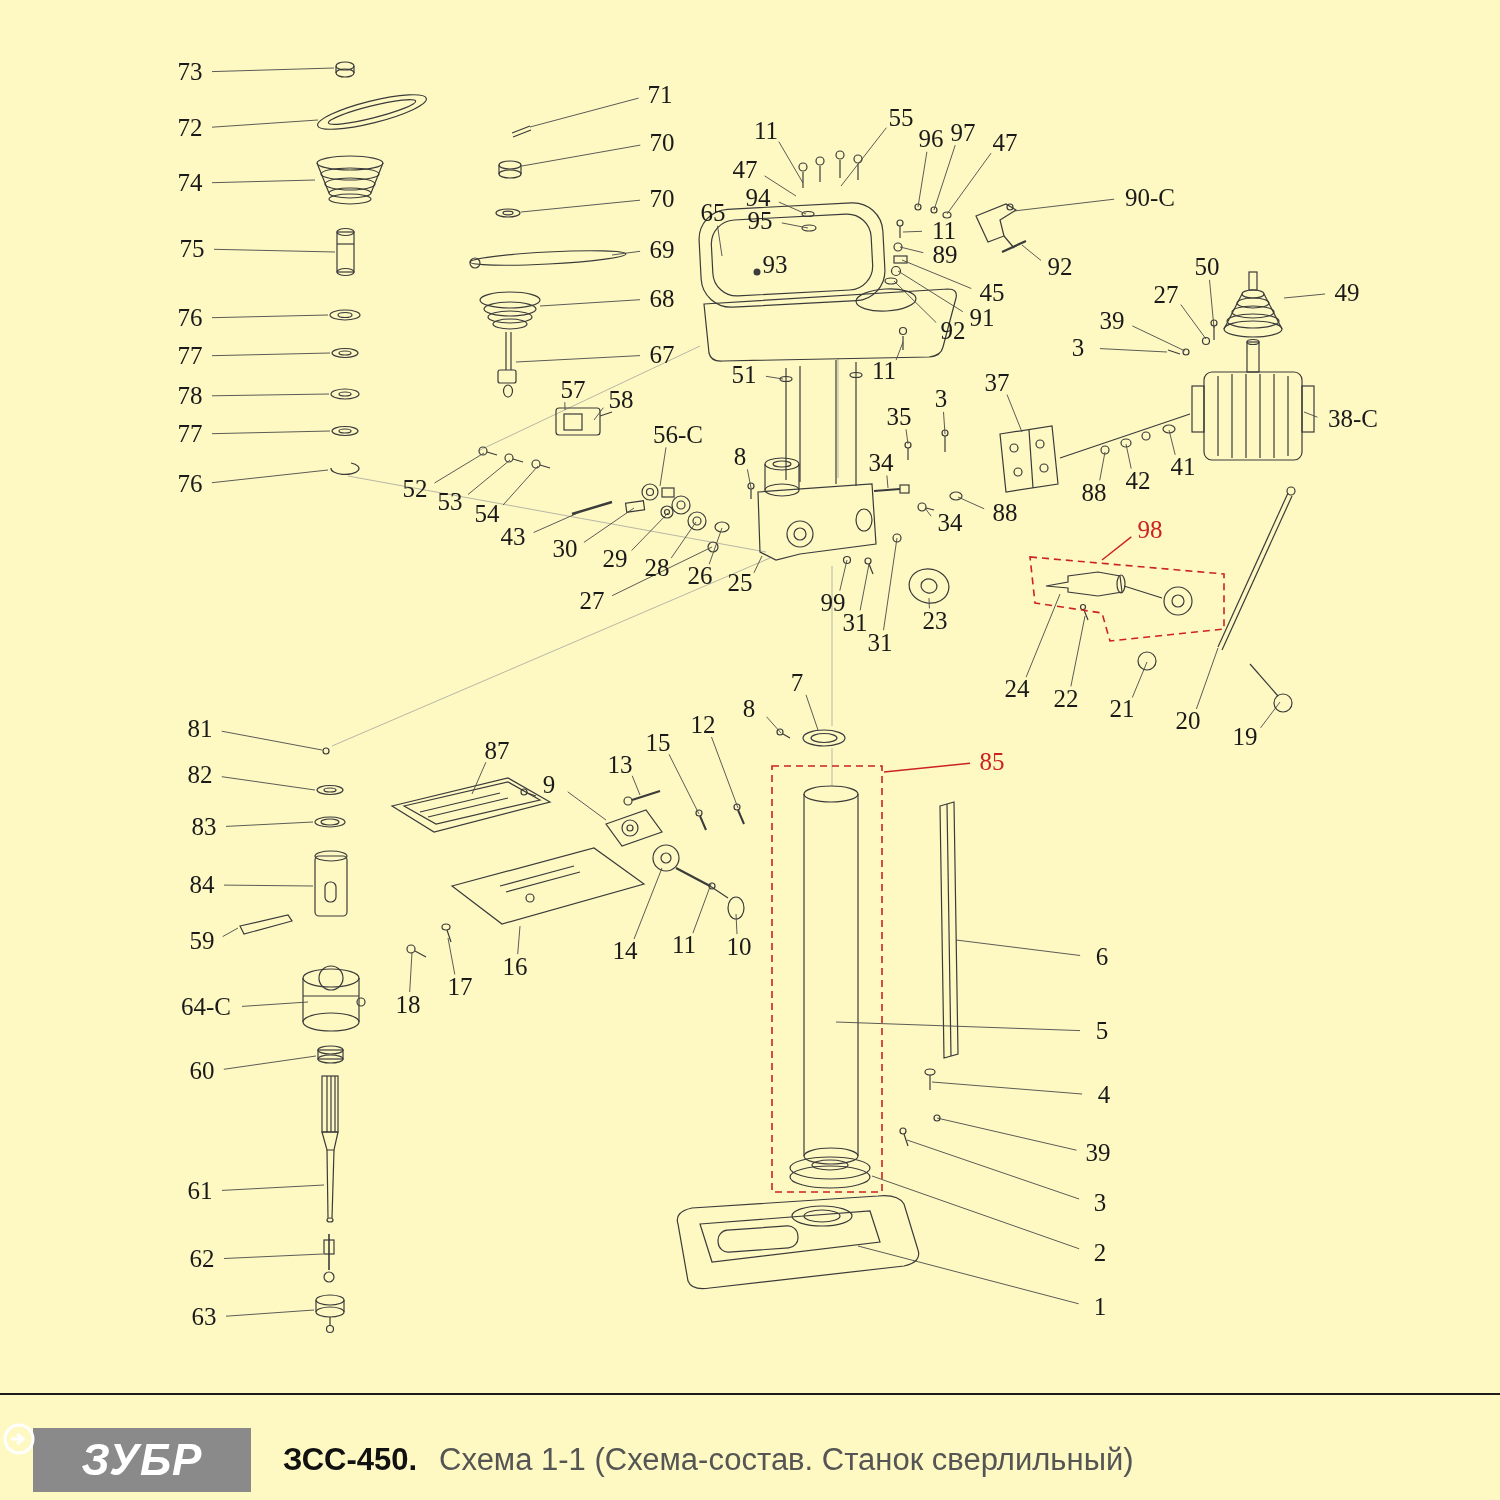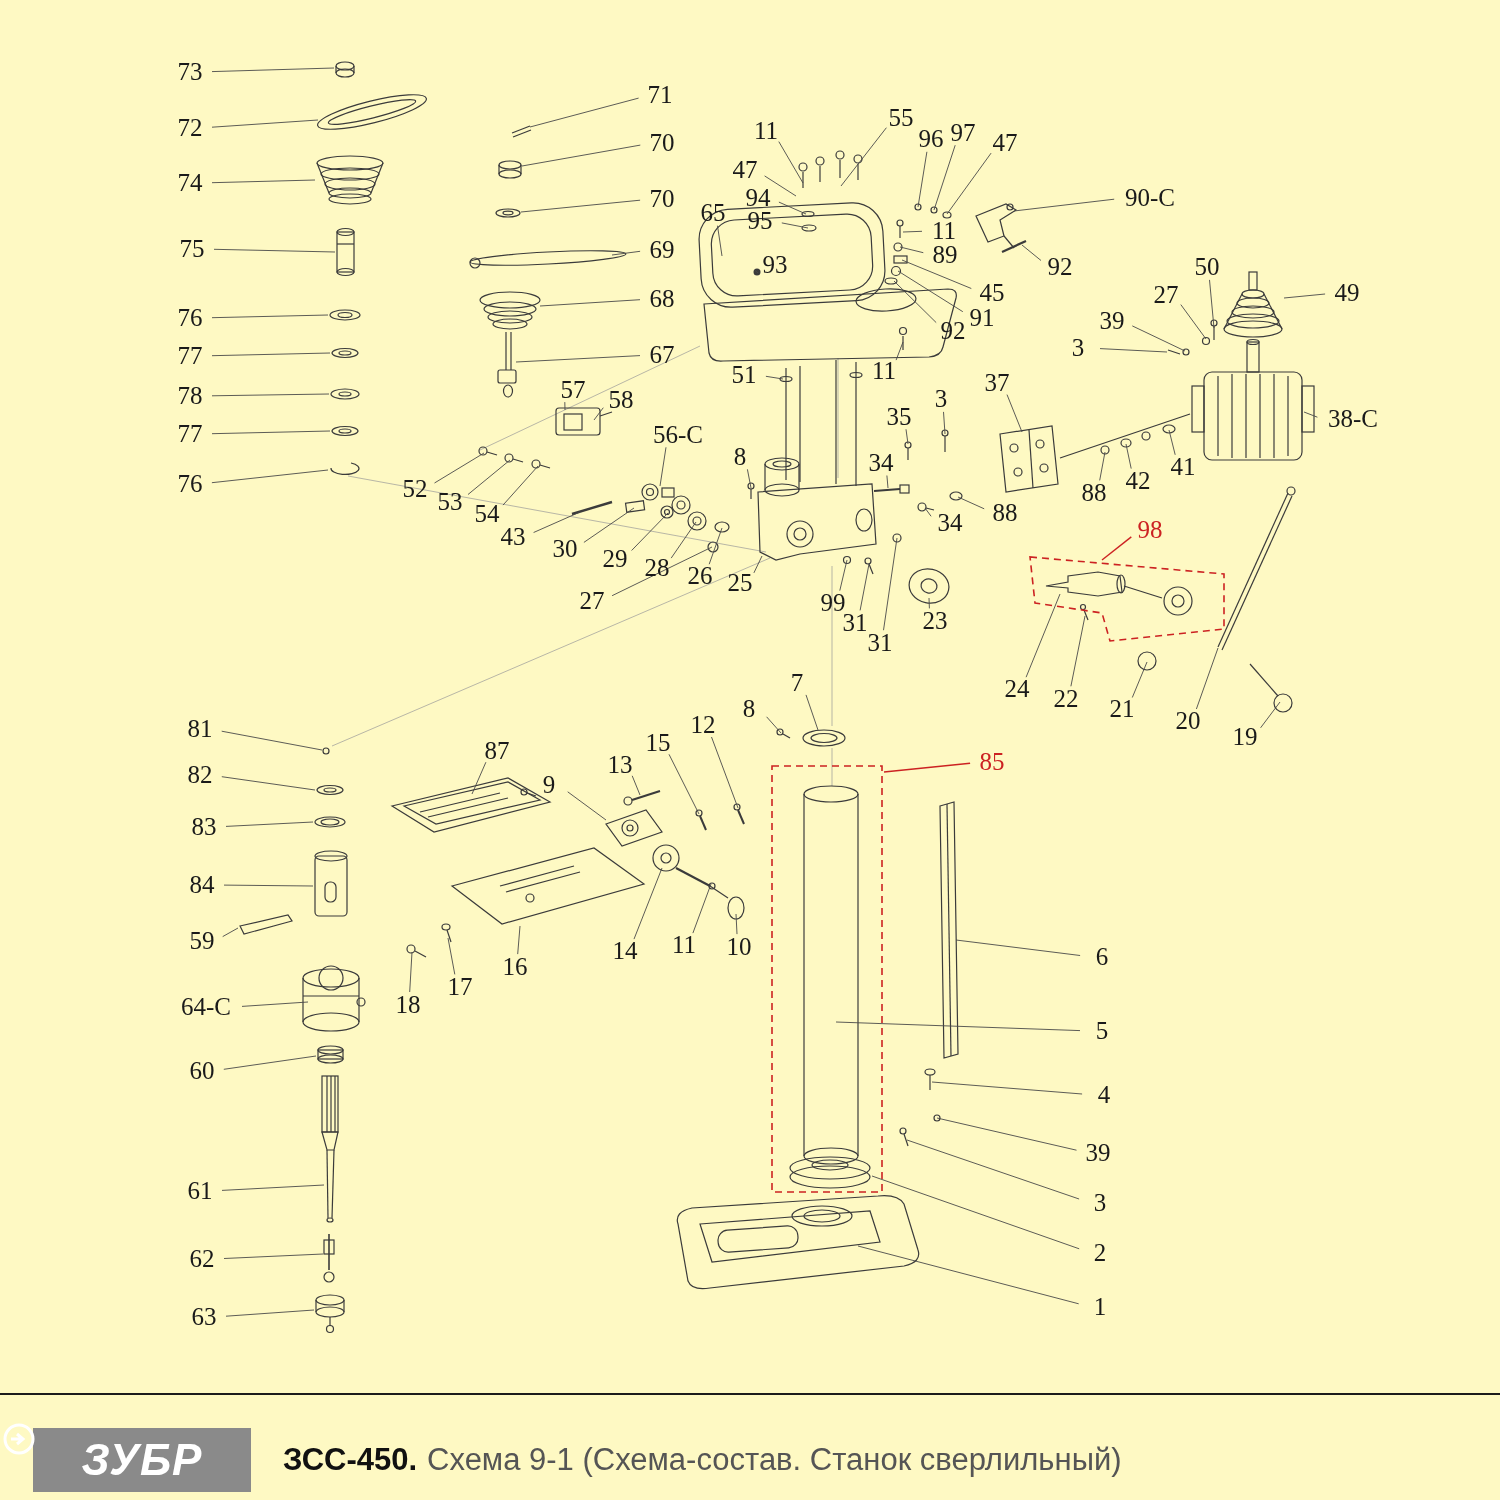--- a/index.html
+++ b/index.html
@@ -13,21 +13,21 @@
   .art{stroke:#3b3b3b;fill:none;stroke-width:1.2;}
   .art .fill{fill:#3b3b3b;stroke:none;}
   .thin{stroke:#9a9a9a;stroke-width:0.7;}
   .hl{stroke:var(--highlight,#cc2222);fill:none;stroke-width:1.6;stroke-dasharray:7 5;}
   #footer-rule{position:absolute;left:0;top:1393px;width:1500px;height:2px;background:#1c1c1c;}
   #footer{position:absolute;left:0;top:1420px;width:1384px;height:80px;display:flex;align-items:center;}
   .brand-badge{margin-left:33px;width:218px;height:64px;background:#8a8a8a;color:#fff;
       display:flex;align-items:center;justify-content:center;gap:10px;
       font-weight:bold;font-style:italic;font-size:44px;letter-spacing:1px;}
   .footer-title{margin-left:32px;font-size:31px;color:#555;}
-  .footer-title .model{font-weight:bold;color:#111;margin-right:10px;}
+  .footer-title .model{font-weight:bold;color:#111;margin-right:22px;}
 </style>
 </head>
 <body>
 
 <div id="page">
 
 <svg id="diagram-svg" width="1500" height="1500" viewBox="0 0 1500 1500">
 
   <g class="thin">
     <line x1="348" y1="476" x2="766" y2="552"></line>
@@ -582,17 +582,17 @@
 
 <div id="footer">
   <div class="brand-badge">
     <svg width="38" height="38" viewBox="0 0 38 38">
       <circle cx="19" cy="19" r="14" fill="none" stroke="#fff" stroke-width="3"></circle>
       <path d="M11 19 h10 m-4 -5 l6 5 l-6 5" stroke="#fff" fill="none" stroke-width="3"></path>
     </svg>
     <span>ЗУБР</span>
   </div>
   <div class="footer-title">
-    <span class="model">ЗСС-450.</span><span class="subtitle">Схема 9-1 (Схема-состав. Станок сверлильный)</span>
+    <span class="model">ЗСС-450.</span><span class="subtitle">Схема 1-1 (Схема-состав. Станок сверлильный)</span>
   </div>
 </div>
 
 </div>
 
 </body></html>

